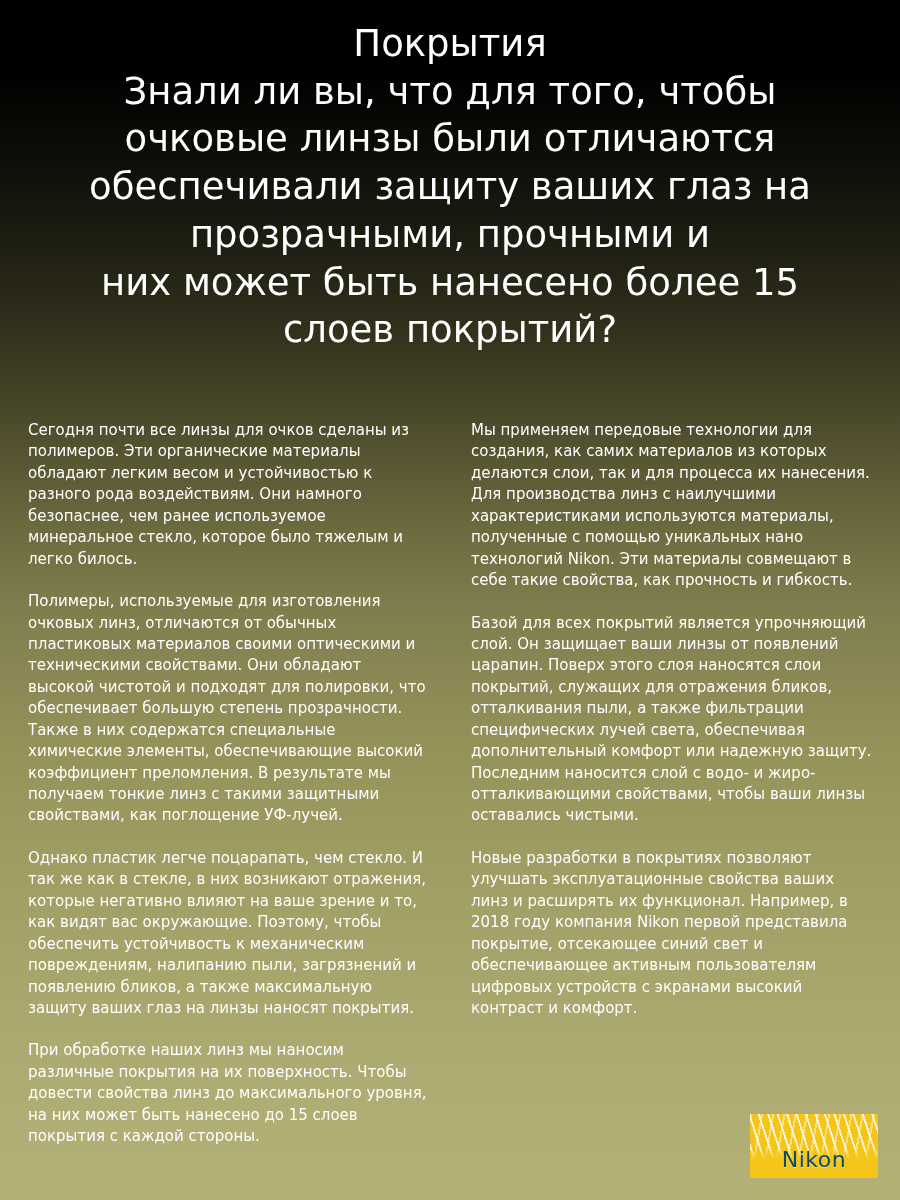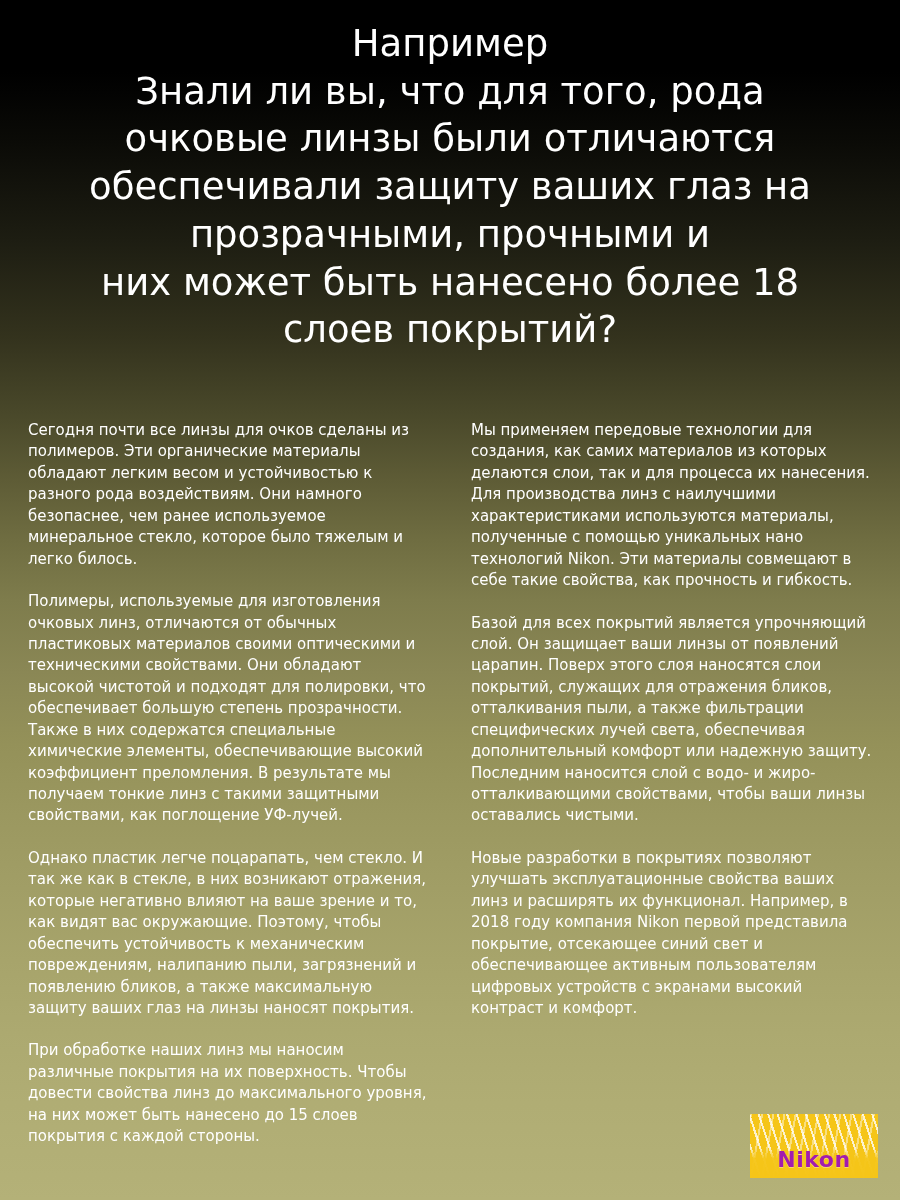--- a/index.html
+++ b/index.html
@@ -102,48 +102,48 @@
     background:
       repeating-linear-gradient(100deg, rgba(255,255,255,0.75) 0px, rgba(255,255,255,0.75) 2px, rgba(245,197,24,0) 2px, rgba(245,197,24,0) 11px);
     opacity: 0.6;
   }
   .logo .wordmark {
     position: absolute;
     left: 0;
     right: 0;
     bottom: 6px;
     text-align: center;
-    color: #a21caf;
+    color: #0c4a6e;
     font-size: 22px;
-    font-weight: 700;
+    font-weight: 400;
     letter-spacing: 0.5px;
     font-family: "DejaVu Sans", sans-serif;
     text-shadow: 0 1px 0 rgba(255,255,255,0.35);
   }
   .logo .wordmark-bg {
     position: absolute;
     left: 0;
     right: 0;
     bottom: 0;
     height: 30px;
     background: linear-gradient(to bottom, rgba(245,197,24,0.0), rgba(245,197,24,0.95) 35%, rgba(245,197,24,1));
   }
 </style>
 </head>
 <body>
 
 <div class="poster">
 
   <div class="headline">
-    <div class="line title-first">Например</div>
-    <div class="line">Знали ли вы, что для того, рода</div>
+    <div class="line title-first">Покрытия</div>
+    <div class="line">Знали ли вы, что для того, чтобы</div>
     <div class="line">очковые линзы были отличаются</div>
     <div class="line">обеспечивали защиту ваших глаз на</div>
     <div class="line">прозрачными, прочными и</div>
-    <div class="line">них может быть нанесено более 18</div>
+    <div class="line">них может быть нанесено более 15</div>
     <div class="line">слоев покрытий?</div>
   </div>
 
   <div class="columns">
 
     <div class="column">
       <p>Сегодня почти все линзы для очков сделаны из полимеров. Эти органические материалы обладают легким весом и устойчивостью к разного рода воздействиям. Они намного безопаснее, чем ранее используемое минеральное стекло, которое было тяжелым и легко билось.</p>
       <p>Полимеры, используемые для изготовления очковых линз, отличаются от обычных пластиковых материалов своими оптическими и техническими свойствами. Они обладают высокой чистотой и подходят для полировки, что обеспечивает большую степень прозрачности. Также в них содержатся специальные химические элементы, обеспечивающие высокий коэффициент преломления. В результате мы получаем тонкие линз с такими защитными свойствами, как поглощение УФ-лучей.</p>
       <p>Однако пластик легче поцарапать, чем стекло. И так же как в стекле, в них возникают отражения, которые негативно влияют на ваше зрение и то, как видят вас окружающие. Поэтому, чтобы обеспечить устойчивость к механическим повреждениям, налипанию пыли, загрязнений и появлению бликов, а также максимальную защиту ваших глаз на линзы наносят покрытия.</p>
       <p>При обработке наших линз мы наносим различные покрытия на их поверхность. Чтобы довести свойства линз до максимального уровня, на них может быть нанесено до 15 слоев покрытия с каждой стороны.</p>

